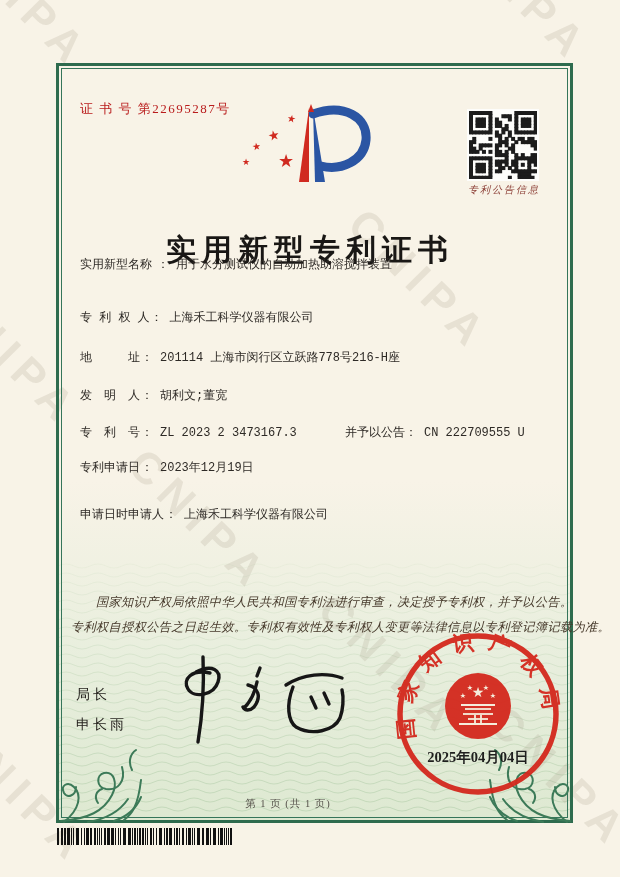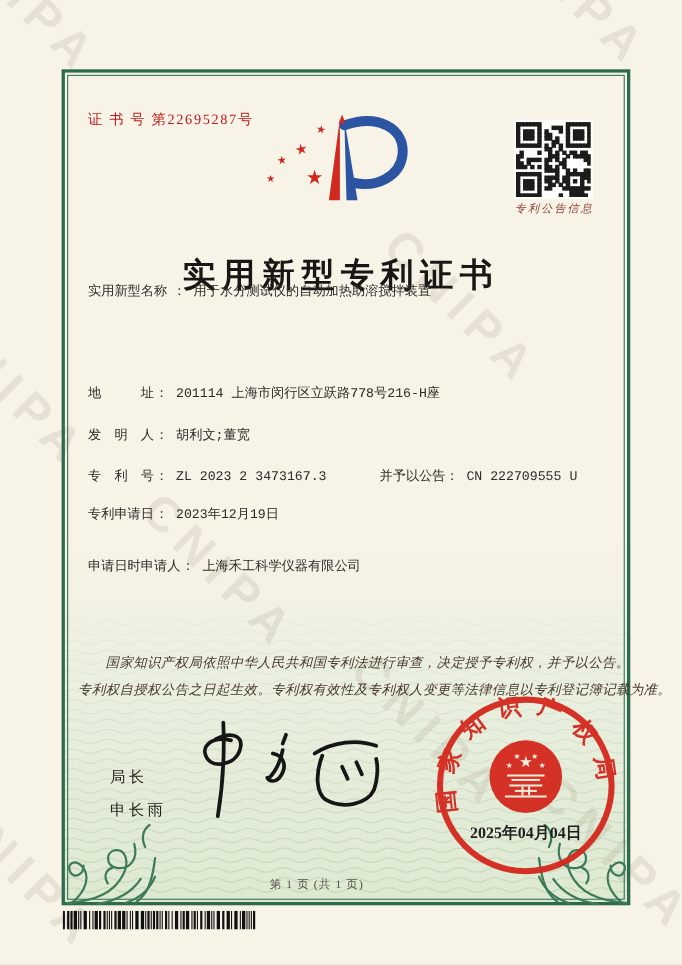--- a/index.html
+++ b/index.html
@@ -36,22 +36,22 @@
   .flabel{white-space:pre;}
   .fcolon{margin-left:1px;}
   .fvalue{margin-left:7px;}
   .fcol2{position:absolute;left:265px;top:0;white-space:nowrap;}
   
   .notice{position:absolute;left:71px;top:590px;width:486px;z-index:5;font-size:12.2px;
     font-style:italic;letter-spacing:.35px;line-height:25px;color:#46392b;}
   .notice .l1{text-indent:25px;white-space:nowrap;}
   .notice .l2{white-space:nowrap;}
   
-  .sig-label{position:absolute;left:100px;z-index:5;font-family:"Liberation Sans","DejaVu Sans",sans-serif;
-    font-size:14px;letter-spacing:3px;color:#26231f;margin-top:12px;}
+  .sig-label{position:absolute;left:76px;z-index:5;font-family:"Liberation Sans","DejaVu Sans",sans-serif;
+    font-size:14px;letter-spacing:3px;color:#26231f;}
   .sig-svg{position:absolute;left:158px;top:648px;z-index:5;}
   
   .seal{position:absolute;left:388px;top:626px;z-index:6;}
   
   .page-num{position:absolute;left:0;top:797px;width:576px;text-align:center;z-index:5;
     font-size:10.5px;letter-spacing:1px;color:#55514a;}
   .barcode{position:absolute;left:57px;top:828px;z-index:5;}
 </style>
 </head>
 <body>
@@ -364,20 +364,23 @@
       <rect x="58.29" y="64.76" width="4" height="4" fill="#1c1c1c"></rect>
       <rect x="61.52" y="64.76" width="4" height="4" fill="#1c1c1c"></rect>
     </svg>
   <div class="qr-caption">专利公告信息</div>
 
   <div class="title">实用新型专利证书</div>
 
   <div class="frow" style="top:256px">
     <span class="flabel">实用新型名称</span><span class="fcolon" style="margin-left:5px">：</span><span class="fvalue">用于水分测试仪的自动加热助溶搅拌装置</span>
   </div>
+  <div class="frow" style="top:309px">
+    <span class="flabel">专 利 权 人</span><span class="fcolon">：</span><span class="fvalue">上海禾工科学仪器有限公司</span>
+  </div>
   <div class="frow" style="top:349px">
     <span class="flabel">地　　　址</span><span class="fcolon">：</span><span class="fvalue">201114 上海市闵行区立跃路778号216-H座</span>
   </div>
   <div class="frow" style="top:387px">
     <span class="flabel">发　明　人</span><span class="fcolon">：</span><span class="fvalue">胡利文;董宽</span>
   </div>
   <div class="frow" style="top:424px">
     <span class="flabel">专　利　号</span><span class="fcolon">：</span><span class="fvalue">ZL 2023 2 3473167.3</span>
     <span class="fcol2"><span>并予以公告</span><span>：</span><span class="fvalue">CN 222709555 U</span></span>
   </div>

